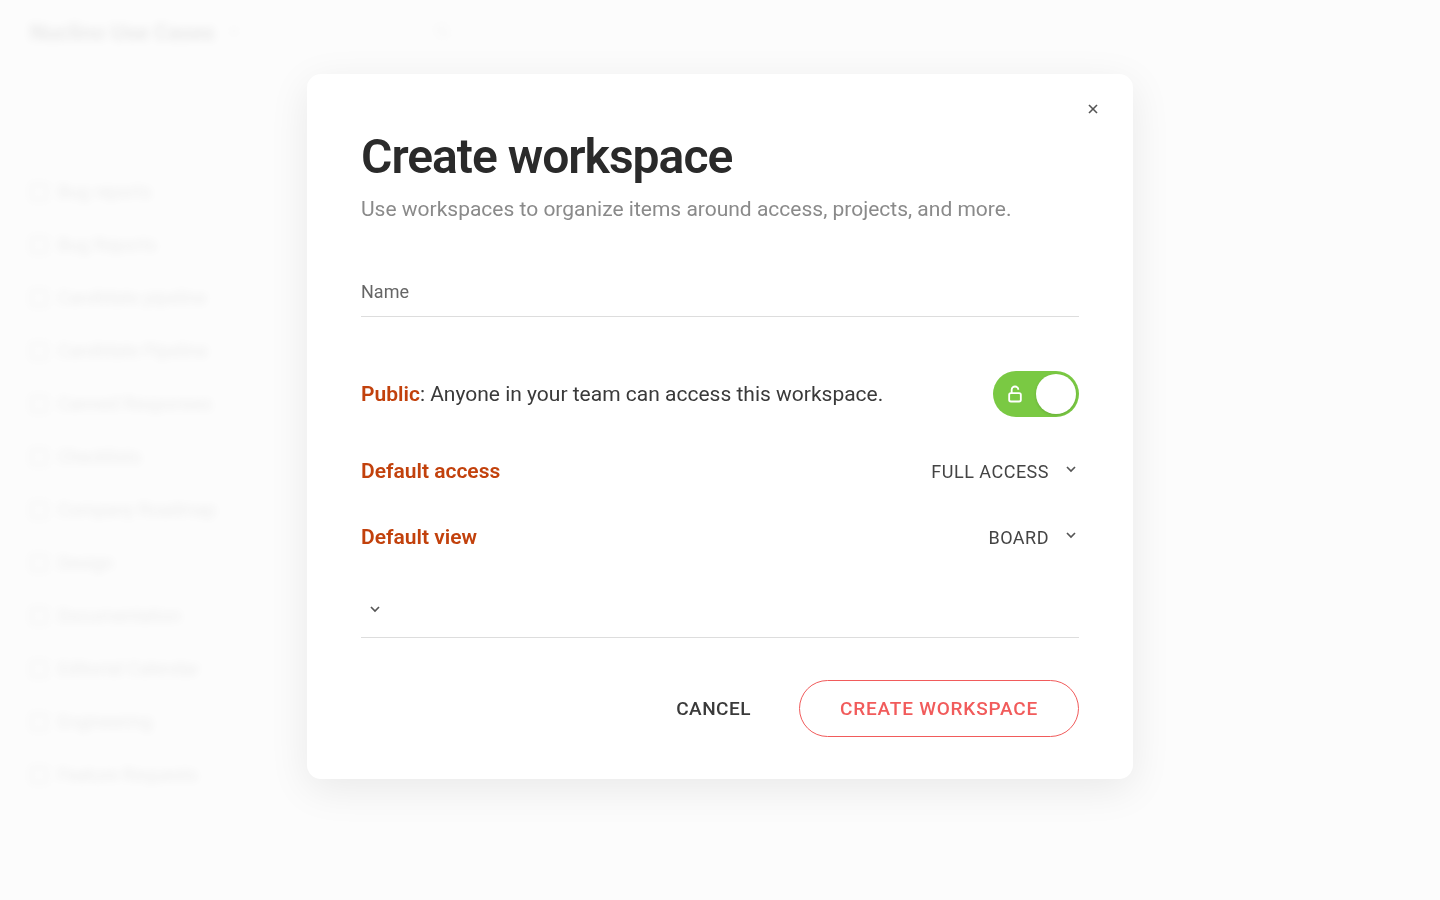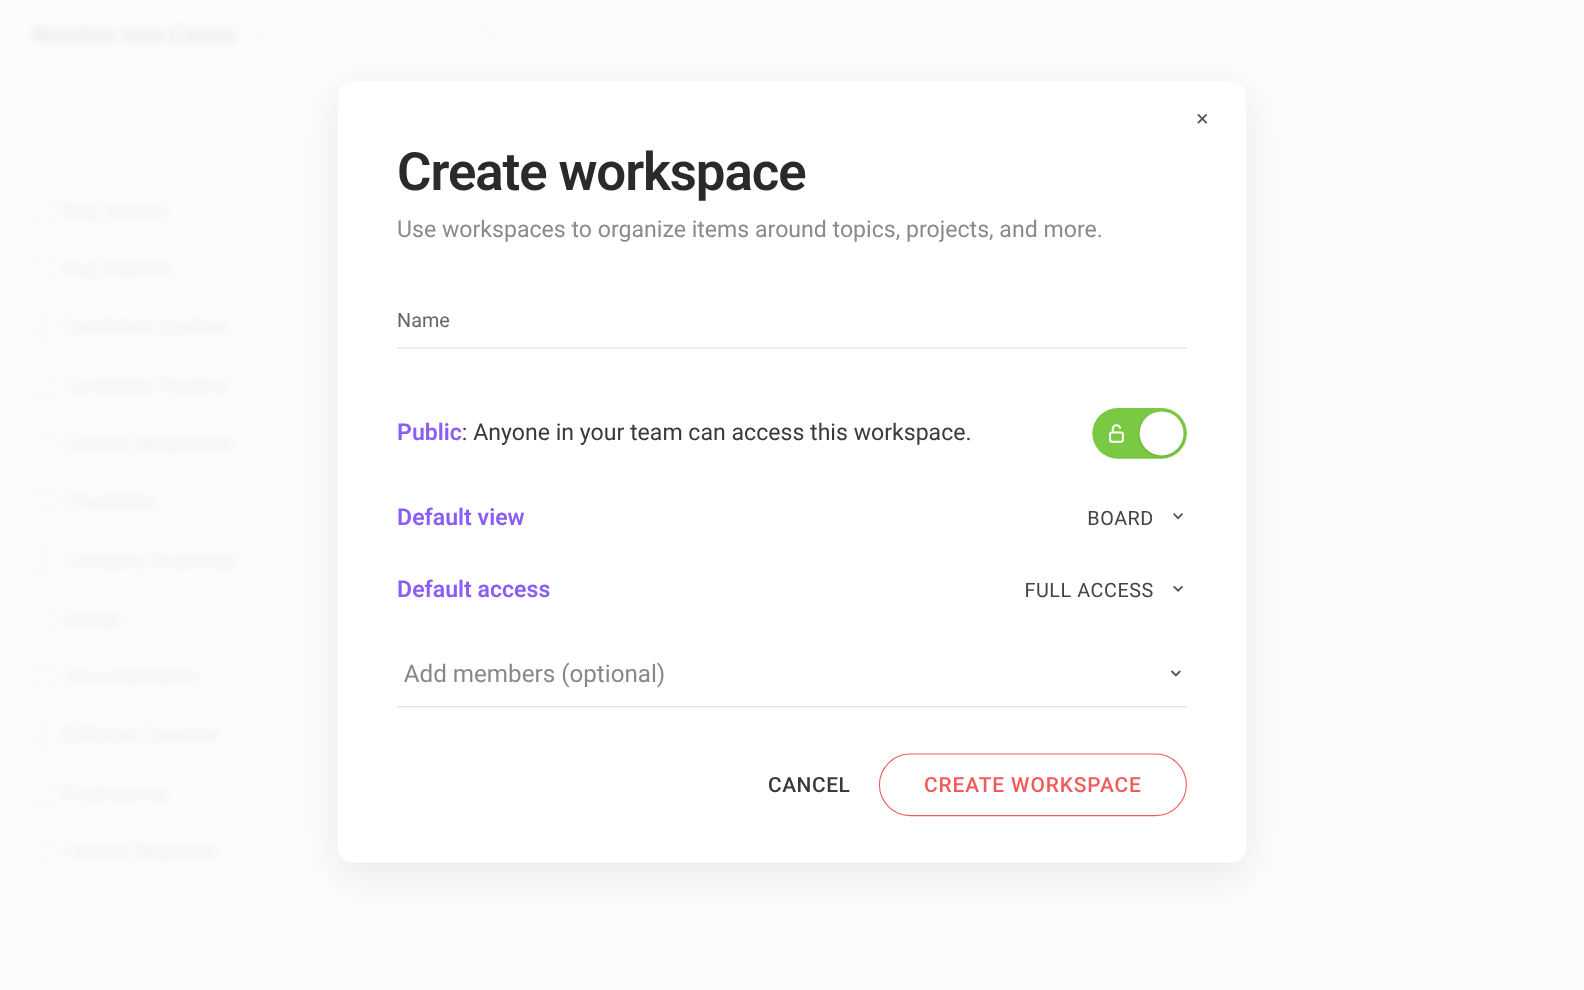--- a/index.html
+++ b/index.html
@@ -147,21 +147,21 @@
       margin-bottom: 42px;
     }
     
     .row-text {
       font-size: 21px;
       color: #3a3a3a;
     }
     
     .row-label {
       font-weight: 600;
-      color: #8b5cf6;
+      color: #c2410c;
     }
     
     .row-desc {
       font-weight: 400;
     }
     
     
     .toggle {
       width: 86px;
       height: 46px;
@@ -226,21 +226,21 @@
     .members-placeholder {
       font-size: 22px;
       color: #888;
     }
     
     
     .actions {
       display: flex;
       justify-content: flex-end;
       align-items: center;
-      gap: 26px;
+      gap: 48px;
     }
     
     .cancel-btn {
       background: none;
       border: none;
       font-size: 19px;
       font-weight: 500;
       letter-spacing: 0.5px;
       color: #3a3a3a;
       cursor: pointer;
@@ -337,21 +337,21 @@
   <button class="close-btn">
     <span>
       <svg width="16" height="16" viewBox="0 0 24 24" fill="none" stroke="currentColor" stroke-width="2.5">
           <line x1="18" y1="6" x2="6" y2="18"></line>
           <line x1="6" y1="6" x2="18" y2="18"></line>
         </svg>
     </span>
   </button>
   
   <h1 class="modal-title">Create workspace</h1>
-  <p class="modal-subtitle">Use workspaces to organize items around topics, projects, and more.</p>
+  <p class="modal-subtitle">Use workspaces to organize items around access, projects, and more.</p>
   
   <input type="text" class="name-input" placeholder="Name" style="">
   
   
   <div class="row">
     <div class="row-text">
       <span class="row-label">Public</span><span class="row-desc">: Anyone in your team can access this workspace.</span>
     </div>
     <div class="toggle">
       <span class="toggle-icon">
@@ -359,47 +359,46 @@
             <rect x="5" y="11" width="14" height="10" rx="2"></rect>
             <path d="M8 11V7a4 4 0 0 1 8 0"></path>
           </svg>
       </span>
       <span class="toggle-knob"></span>
     </div>
   </div>
   
   
   <div class="row">
+    <div class="row-text row-label">Default access</div>
+    <div class="dropdown">
+      <span class="dropdown-value">FULL ACCESS</span>
+      <span class="chevron-down">
+        <svg width="16" height="16" viewBox="0 0 24 24" fill="none" stroke="currentColor" stroke-width="2.5">
+            <polyline points="6 9 12 15 18 9"></polyline>
+          </svg>
+      </span>
+    </div>
+  </div>
+  
+  
+  <div class="row">
     <div class="row-text row-label">Default view</div>
     <div class="dropdown">
       <span class="dropdown-value">BOARD</span>
       <span class="chevron-down">
         <svg width="16" height="16" viewBox="0 0 24 24" fill="none" stroke="currentColor" stroke-width="2.5">
             <polyline points="6 9 12 15 18 9"></polyline>
           </svg>
       </span>
     </div>
   </div>
   
   
-  <div class="row">
-    <div class="row-text row-label">Default access</div>
-    <div class="dropdown">
-      <span class="dropdown-value">FULL ACCESS</span>
-      <span class="chevron-down">
-        <svg width="16" height="16" viewBox="0 0 24 24" fill="none" stroke="currentColor" stroke-width="2.5">
-            <polyline points="6 9 12 15 18 9"></polyline>
-          </svg>
-      </span>
-    </div>
-  </div>
-  
-  
   <div class="members-field">
-    <span class="members-placeholder">Add members (optional)</span>
     <span class="chevron-down">
       <svg width="16" height="16" viewBox="0 0 24 24" fill="none" stroke="currentColor" stroke-width="2.5">
           <polyline points="6 9 12 15 18 9"></polyline>
         </svg>
     </span>
   </div>
   
   
   <div class="actions">
     <button class="cancel-btn">CANCEL</button>

